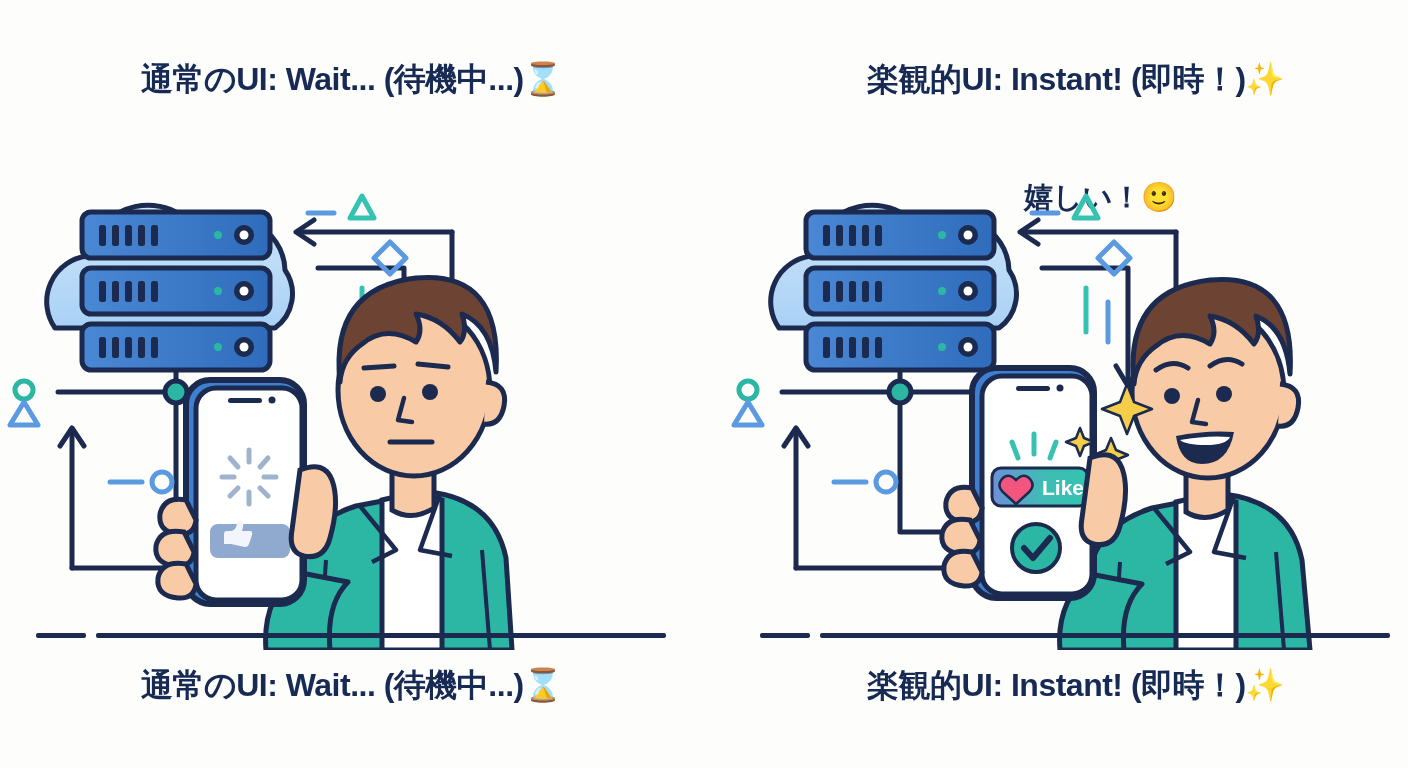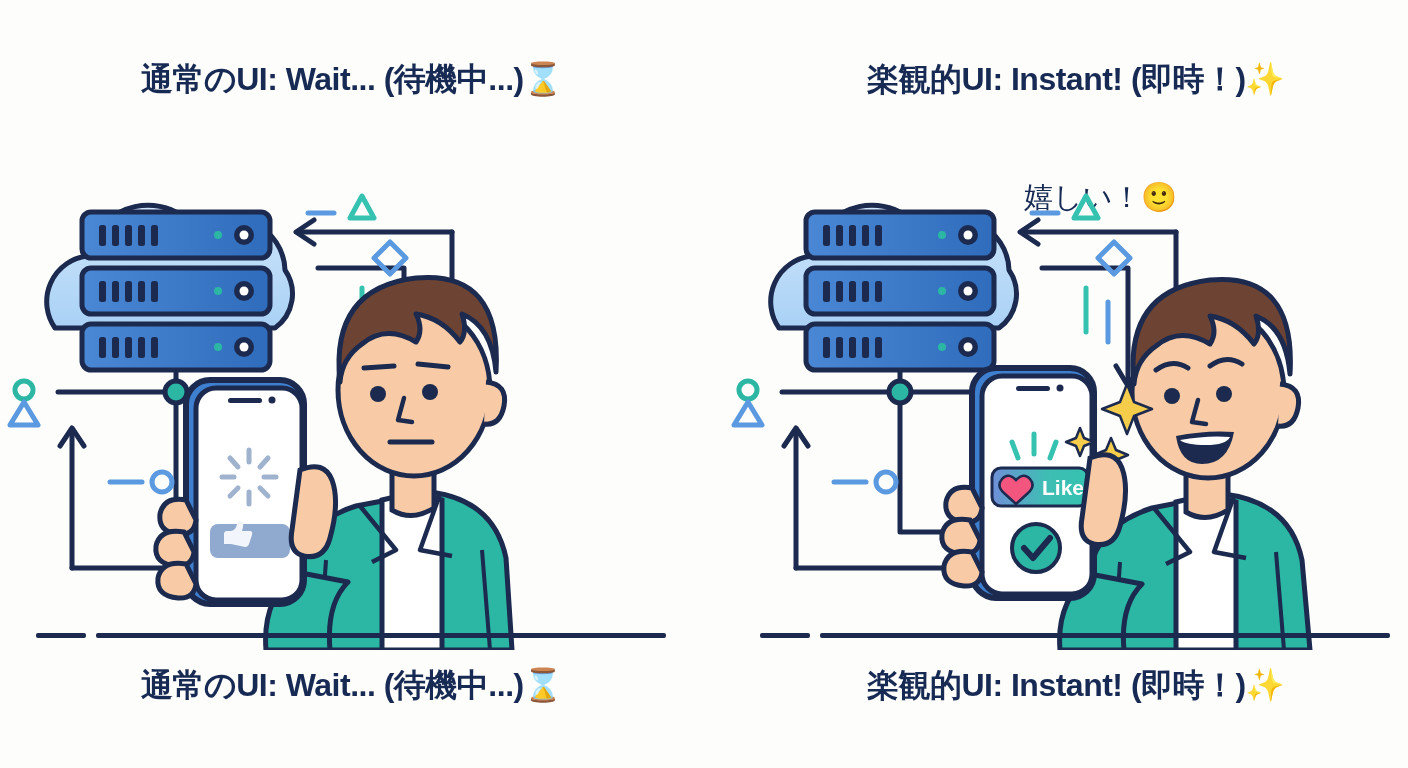--- a/index.html
+++ b/index.html
@@ -29,21 +29,21 @@
     font-size:32px;font-weight:bold;
     color:#172a54;
     letter-spacing:-0.5px;
     white-space:nowrap;
   }
   .emoji{font-family:"DejaVu Sans",sans-serif;}
 
   .speech{
     position:absolute;top:178px;left:300px;width:330px;
     text-align:left;
-    font-size:29px;font-weight:normal;
+    font-size:29px;font-weight:bold;
     color:#172a54;
     white-space:nowrap;
   }
 
   .scene{position:absolute;left:0;top:120px;width:704px;height:530px;}
   .scene svg{display:block;}
 
   .ground-dash{
     position:absolute;left:36px;top:633px;width:50px;height:5px;
     background:#1b2a4e;border-radius:2px;

